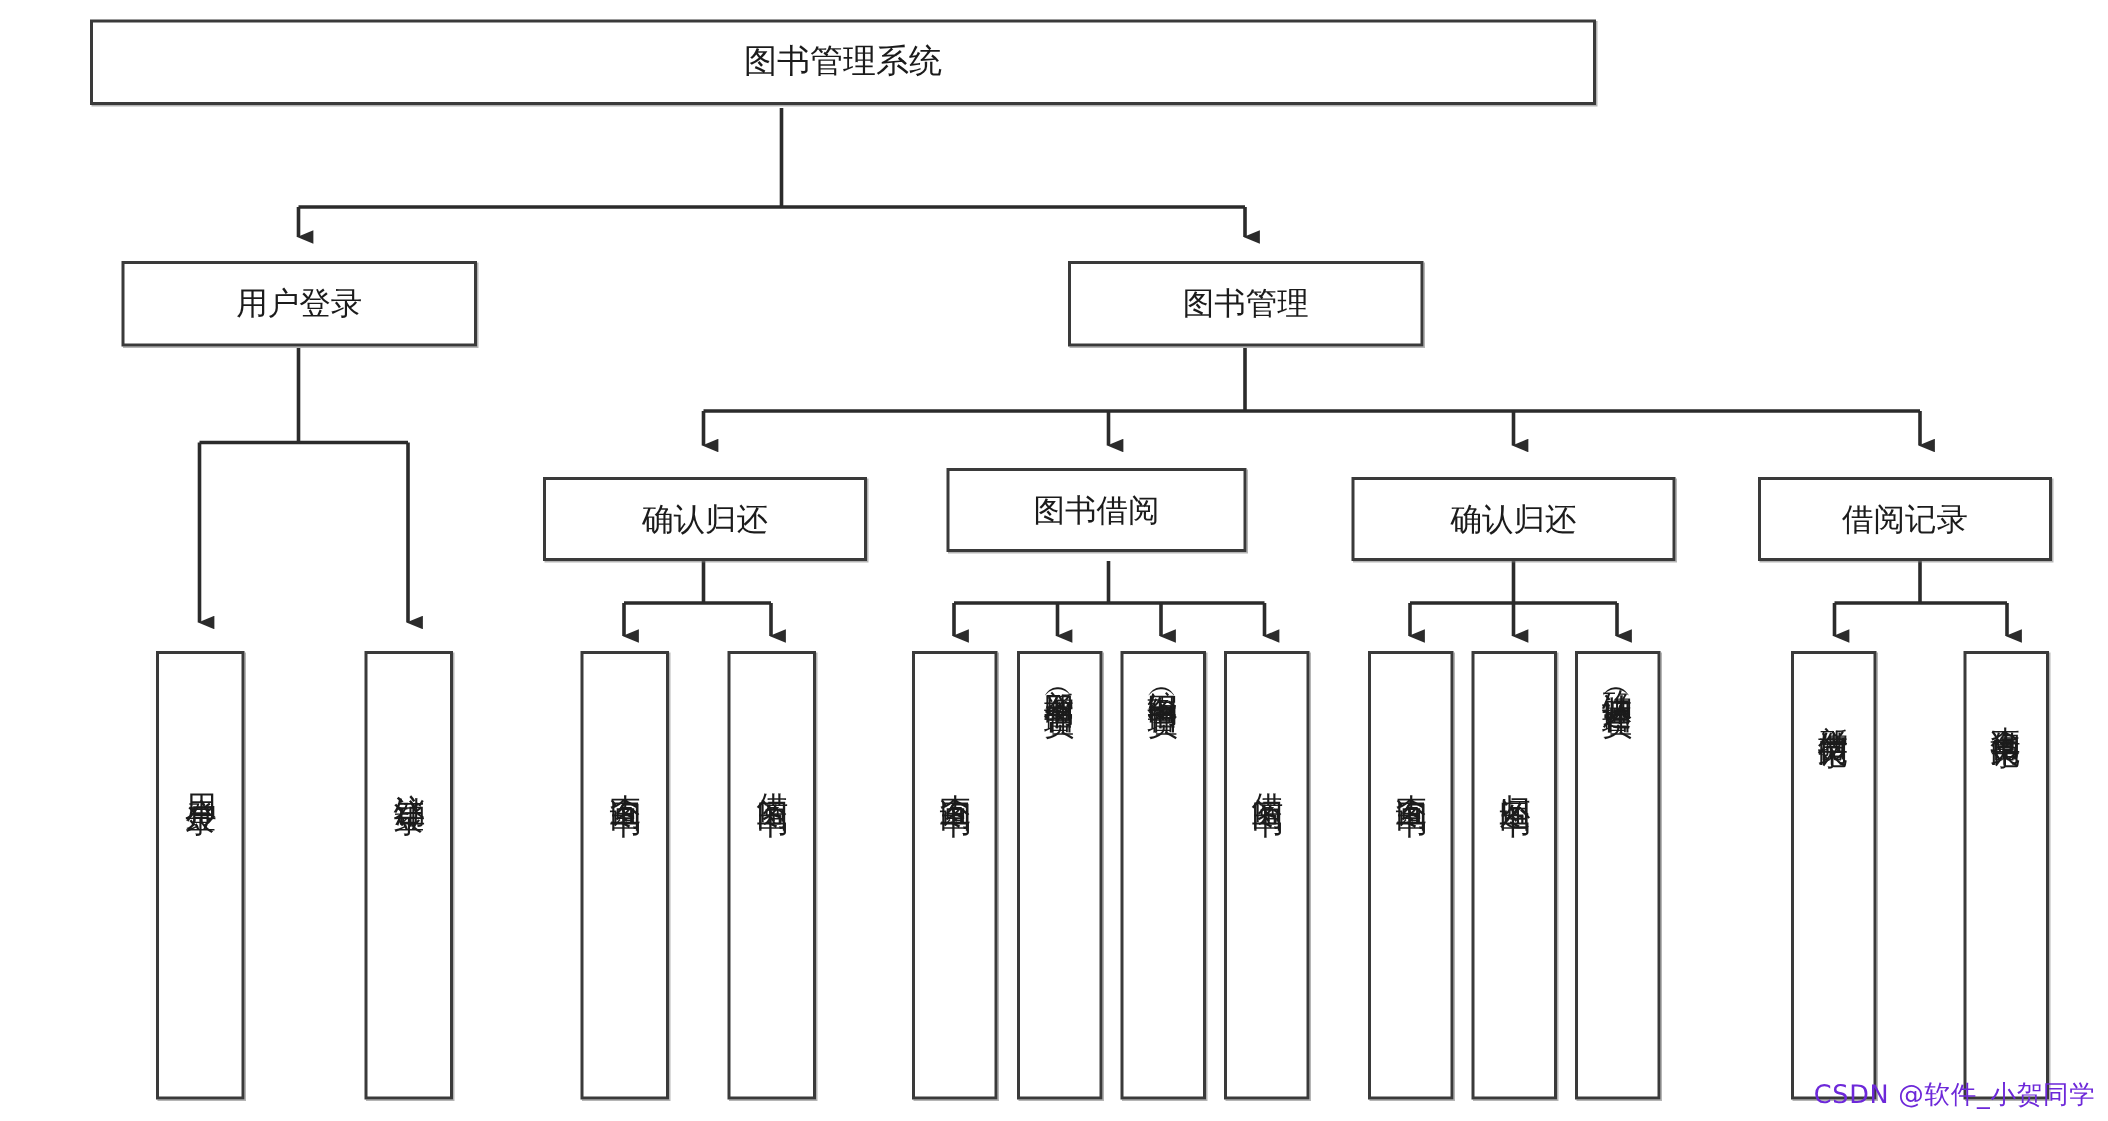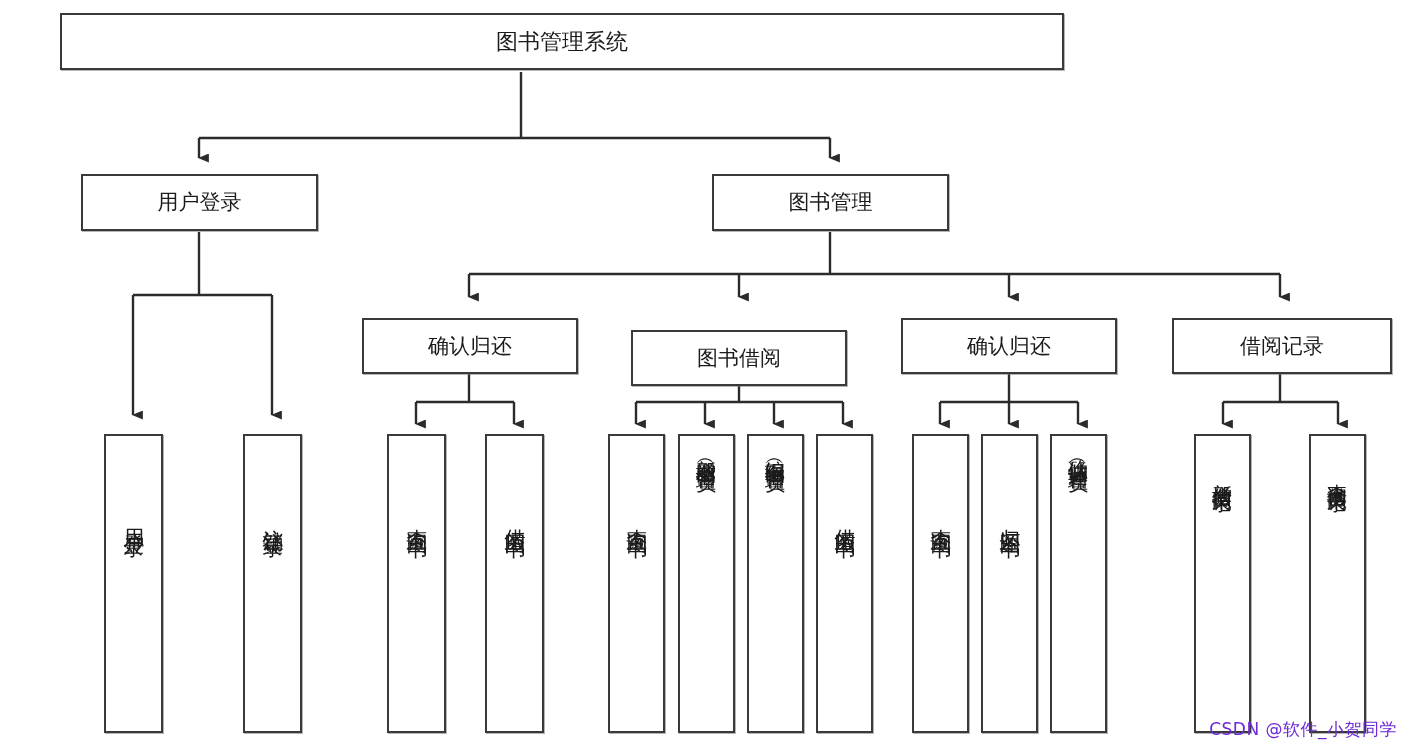--- a/index.html
+++ b/index.html
@@ -143,29 +143,29 @@
   </div>
 
   <div class="node h" style="left:712px; top:174px; width:237px; height:57px;">
     <span class="label">图书管理</span>
   </div>
 
   <div class="node h" style="left:362px; top:318px; width:216px; height:56px;">
     <span class="label">确认归还</span>
   </div>
 
-  <div class="node h" style="left:631px; top:330px; width:216px; height:56px;">
+  <div class="node h" style="left:631px; top:312px; width:200px; height:56px;">
     <span class="label">图书借阅</span>
   </div>
 
   <div class="node h" style="left:901px; top:318px; width:216px; height:56px;">
     <span class="label">确认归还</span>
   </div>
 
-  <div class="node h" style="left:1172px; top:318px; width:220px; height:56px;">
+  <div class="node h" style="left:1172px; top:318px; width:196px; height:56px;">
     <span class="label">借阅记录</span>
   </div>
 
   <div class="node v" style="left:104px; top:434px; width:59px; height:299px; padding-top:76px;">
     <span class="label">用户登录</span>
   </div>
 
   <div class="node v" style="left:243px; top:434px; width:59px; height:299px; padding-top:76px;">
     <span class="label">注销登录</span>
   </div>

